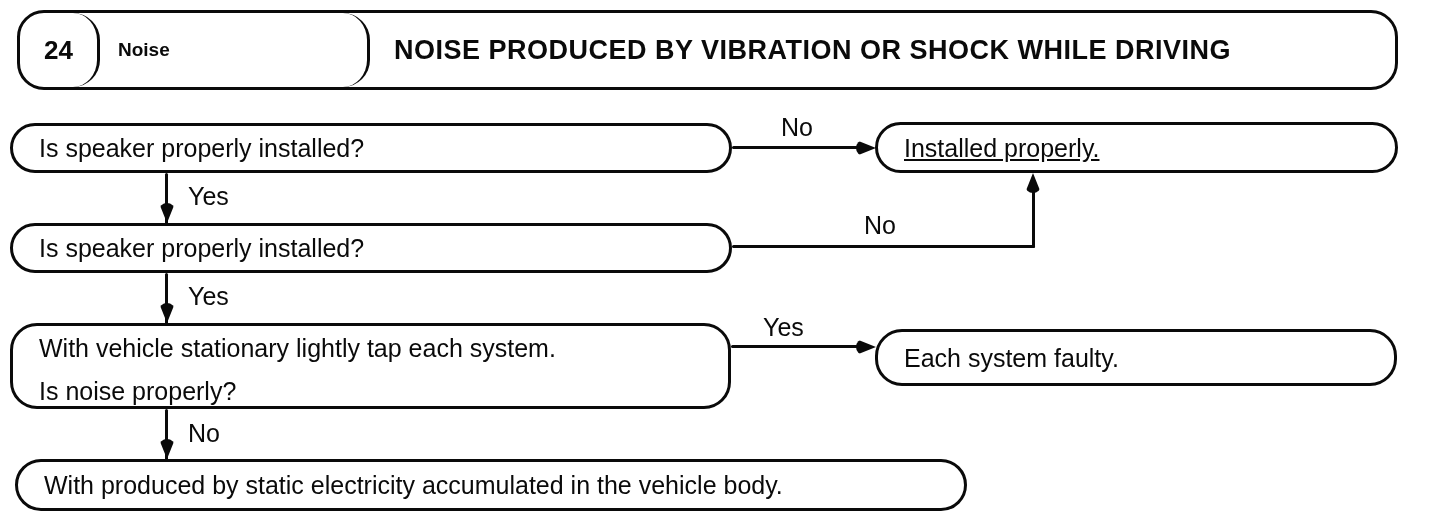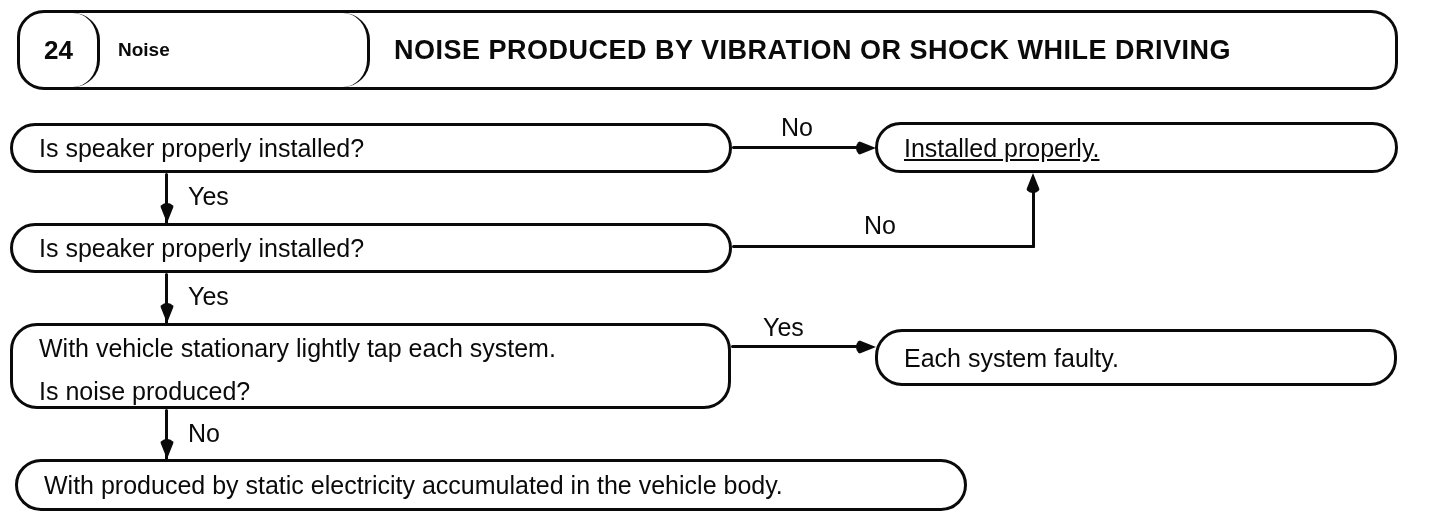--- a/index.html
+++ b/index.html
@@ -119,21 +119,21 @@
   <div class="vline no2-v"></div>
   <div class="ah-up ah-no2"></div>
   <div class="lbl lbl-no2">No</div>
 
   <div class="vline yes2-v"></div>
   <div class="ah-down ah-yes2"></div>
   <div class="lbl lbl-yes2">Yes</div>
 
   <div class="fbox fbox-multiline q3">
     <span class="txt">With vehicle stationary lightly tap each system.</span>
-    <span class="txt">Is noise produced?</span>
+    <span class="txt">Is noise properly?</span>
   </div>
   <div class="hline yes3-h"></div>
   <div class="ah-right ah-yes3"></div>
   <div class="lbl lbl-yes3">Yes</div>
   <div class="fbox r2">
     <span class="txt">Each system faulty.</span>
   </div>
 
   <div class="vline no3-v"></div>
   <div class="ah-down ah-no3"></div>

